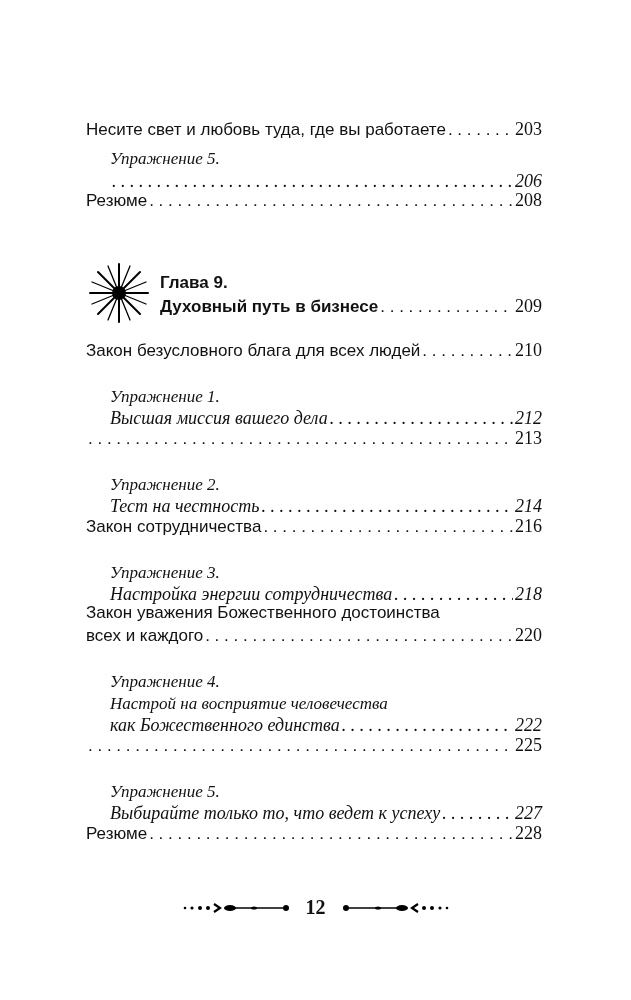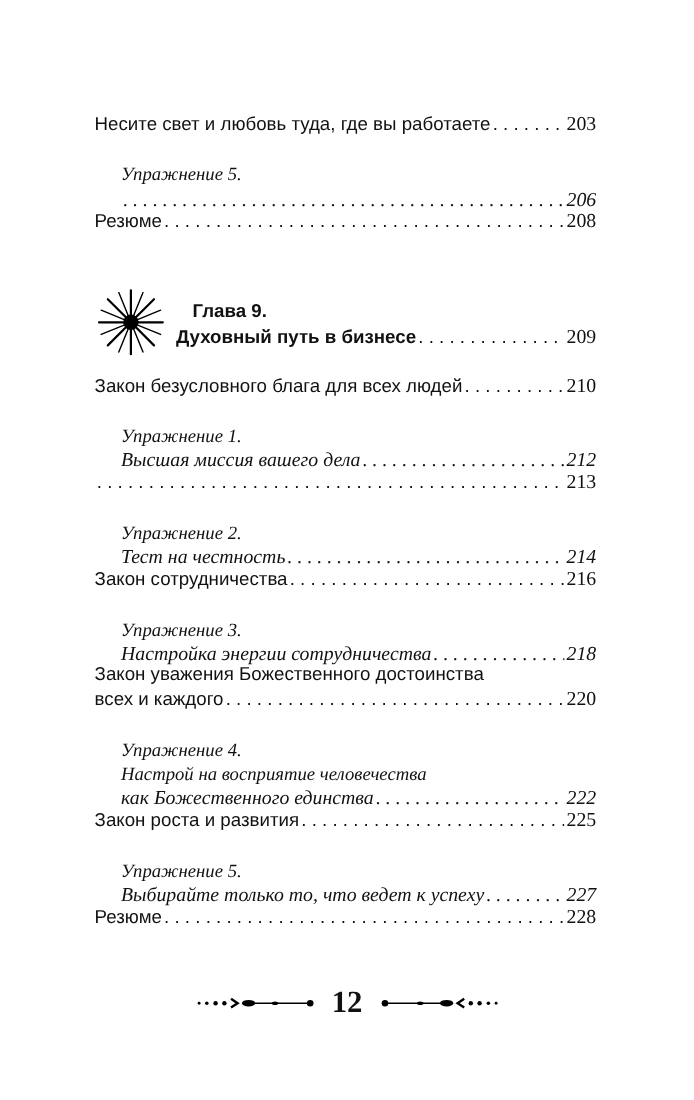--- a/index.html
+++ b/index.html
@@ -9,27 +9,27 @@
   .ital{font-family:"Liberation Serif","DejaVu Serif",serif;font-style:italic;font-size:18px;margin-top:24px;}
   .sub{left:110px;width:432px;}
   .lbl{white-space:nowrap;}
   .dots{flex:1;overflow:hidden;white-space:nowrap;margin:0 2px;letter-spacing:3px;}
   .dots::after{content:". . . . . . . . . . . . . . . . . . . . . . . . . . . . . . . . . . . . . . . . . . . . . . . . . . . . . . . . . . . . . . . . . . . . . . . . . . . . . . . . . . . . . . . . . . . . . . . . . . .";letter-spacing:0;}
   .pg{font-family:"Liberation Serif","DejaVu Serif",serif;font-size:18px;white-space:nowrap;}
   .line{position:absolute;white-space:nowrap;font-size:17px;line-height:22px;}
   .bold{font-weight:bold;}
   .star{position:absolute;left:88px;top:262px;width:62px;height:62px;}
   .footer{position:absolute;top:896px;left:0;width:631px;text-align:center;}
-  .footer .num{font-family:"Liberation Serif","DejaVu Serif",serif;font-weight:bold;font-size:28px;margin:0 10px;vertical-align:middle;}
+  .footer .num{font-family:"Liberation Serif","DejaVu Serif",serif;font-weight:bold;font-size:20px;margin:0 10px;vertical-align:middle;}
   .orn{display:inline-block;vertical-align:middle;}
 </style>
 </head>
 <body>
 
-<div class="row sans" style="top:101px">
+<div class="row sans" style="top:118px">
   <span class="lbl">Несите свет и любовь туда, где вы работаете</span>
   <span class="dots"></span>
   <span class="pg">203</span>
 </div>
 <div class="line ital" style="top:124px;left:110px">Упражнение 5.</div>
 <div class="row ital sub" style="top:146px">
   <span class="dots"></span>
   <span class="pg">206</span>
 </div>
 <div class="row sans" style="top:189px">
@@ -52,21 +52,21 @@
     <line x1="31" y1="31" x2="42" y2="4" stroke-width="1.3"></line>
     <line x1="31" y1="31" x2="20" y2="58" stroke-width="1.3"></line>
     <line x1="31" y1="31" x2="42" y2="58" stroke-width="1.3"></line>
     <line x1="31" y1="31" x2="4" y2="20" stroke-width="1.3"></line>
     <line x1="31" y1="31" x2="4" y2="42" stroke-width="1.3"></line>
     <line x1="31" y1="31" x2="58" y2="20" stroke-width="1.3"></line>
     <line x1="31" y1="31" x2="58" y2="42" stroke-width="1.3"></line>
   </g>
   <circle cx="31" cy="31" r="7" fill="#000"></circle>
 </svg>
-<div class="line sans bold" style="top:272px;left:175px">Глава 9.</div>
+<div class="line sans bold" style="top:272px;left:160px">Глава 9.</div>
 <div class="row sans" style="top:295px;left:160px;width:382px">
   <span class="lbl bold">Духовный путь в бизнесе</span>
   <span class="dots"></span>
   <span class="pg">209</span>
 </div>
 
 <div class="row sans" style="top:339px">
   <span class="lbl">Закон безусловного блага для всех людей</span>
   <span class="dots"></span>
   <span class="pg">210</span>
@@ -109,21 +109,20 @@
 </div>
 <div class="line ital" style="top:647px;left:110px">Упражнение 4.</div>
 <div class="line ital" style="top:669px;left:110px">Настрой на восприятие человечества</div>
 <div class="row ital sub" style="top:690px">
   <span class="lbl">как Божественного единства</span>
   <span class="dots"></span>
   <span class="pg">222</span>
 </div>
 
 <div class="row sans" style="top:734px">
-  <span class="lbl">Закон роста и развития</span>
   <span class="dots"></span>
   <span class="pg">225</span>
 </div>
 <div class="line ital" style="top:757px;left:110px">Упражнение 5.</div>
 <div class="row ital sub" style="top:778px">
   <span class="lbl">Выбирайте только то, что ведет к успеху</span>
   <span class="dots"></span>
   <span class="pg">227</span>
 </div>
 

